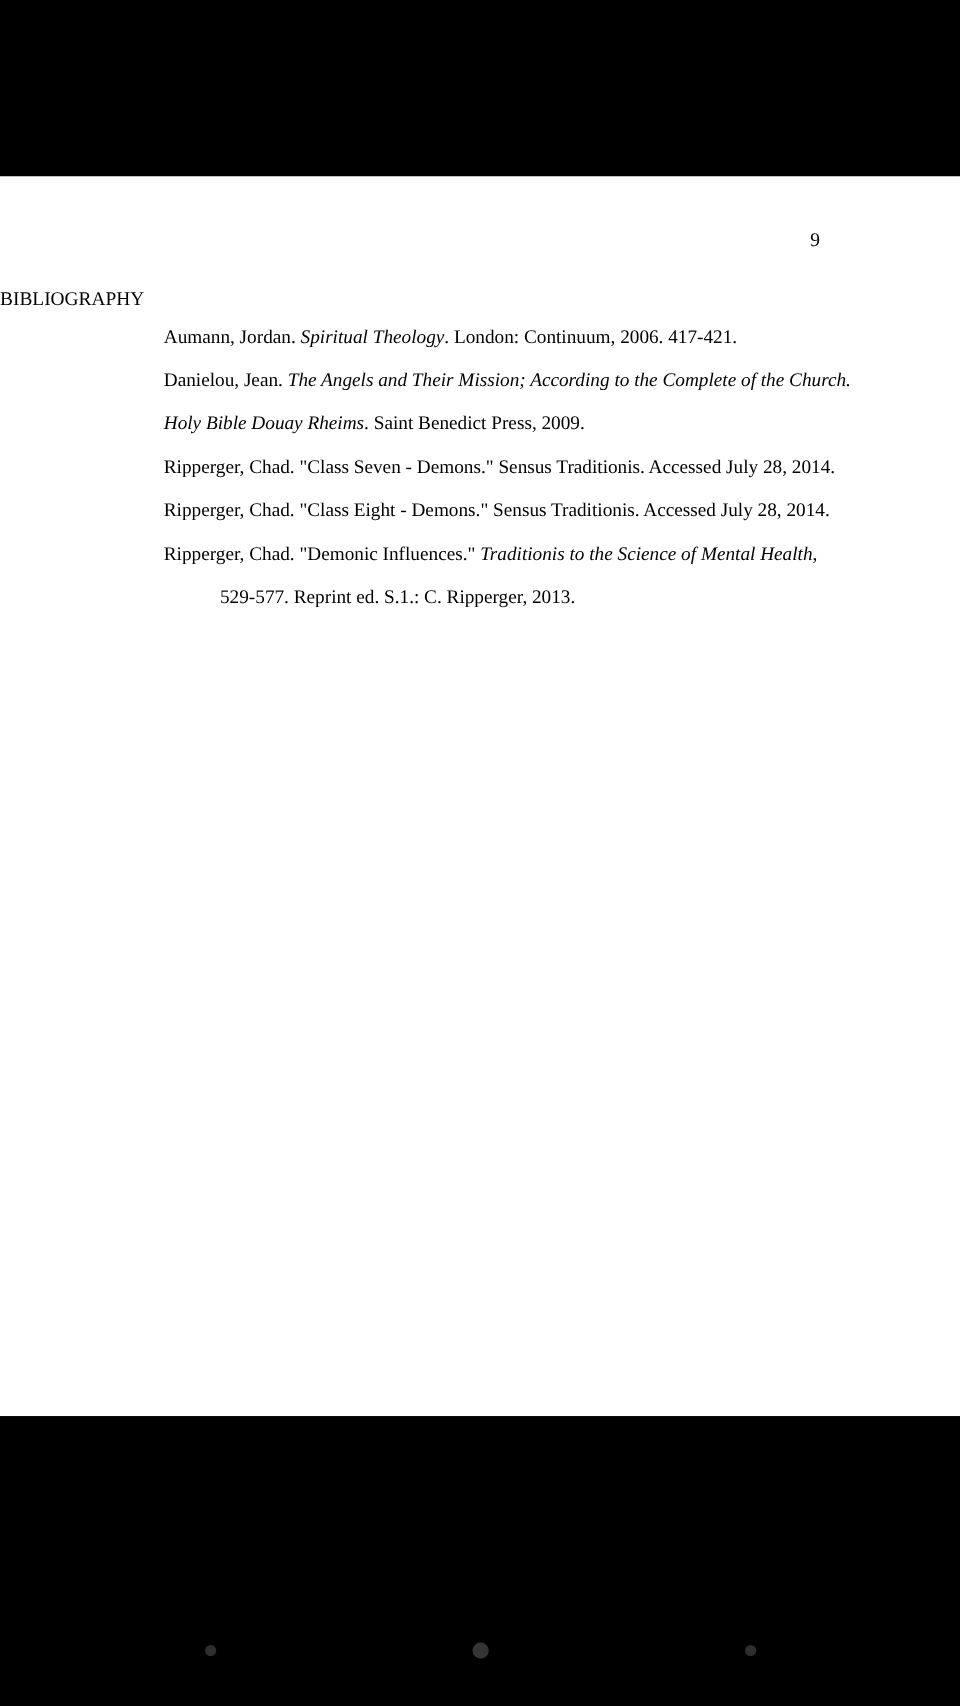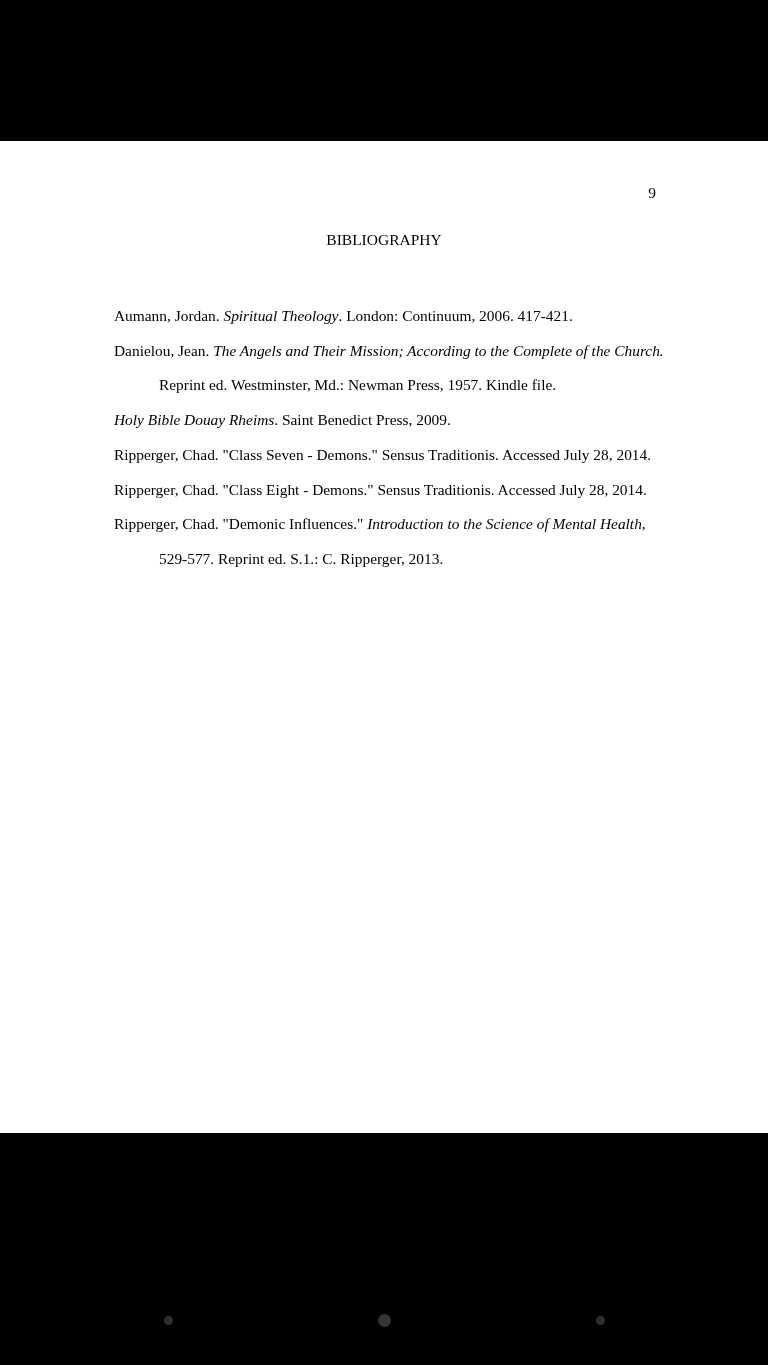--- a/index.html
+++ b/index.html
@@ -27,30 +27,29 @@
   .page-number {
     position: absolute;
     top: 42px; right: 112px;
     font-size: 15.5px;
     line-height: 20px;
   }
   .heading {
     position: absolute;
     top: 89px; left: 0;
     width: 100%;
-    text-align: center;
+    text-align: left;
     font-size: 15.5px;
     line-height: 20px;
   }
   .bib {
     position: absolute;
-    top: 112px; left: 114px;
+    top: 112px; left: 131px;
     width: 548px;
     font-size: 15.4px;
-    margin-top: 46px;
   }
   .bib-line {
     line-height: 34.7px;
     white-space: nowrap;
   }
   .bib-line.indent { padding-left: 45px; }
   .bib-line em { font-style: italic; }
   .footer {
     position: absolute;
     top: 1133px; left: 0;
@@ -103,33 +102,32 @@
 
   <div class="page">
     <div class="page-number">9</div>
     <div class="heading">BIBLIOGRAPHY</div>
     <div class="bib">
         <div>
           <div class="bib-line"><span>Aumann, Jordan. </span><em>Spiritual Theology</em><span>. London: Continuum, 2006. 417-421.</span></div>
         </div>
         <div>
           <div class="bib-line"><span>Danielou, Jean. </span><em>The Angels and Their Mission; According to the Complete of the Church.</em></div>
-          <div class="bib-line indent"><span>Reprint ed. Westminster, Md.: Newman Press, 1957. Kindle file.</span></div>
         </div>
         <div>
           <div class="bib-line"><em>Holy Bible Douay Rheims</em><span>. Saint Benedict Press, 2009.</span></div>
         </div>
         <div>
           <div class="bib-line"><span>Ripperger, Chad. "Class Seven - Demons." Sensus Traditionis. Accessed July 28, 2014.</span></div>
         </div>
         <div>
           <div class="bib-line"><span>Ripperger, Chad. "Class Eight - Demons." Sensus Traditionis. Accessed July 28, 2014.</span></div>
         </div>
         <div>
-          <div class="bib-line"><span>Ripperger, Chad. "Demonic Influences." </span><em>Introduction to the Science of Mental Health</em><span>,</span></div>
+          <div class="bib-line"><span>Ripperger, Chad. "Demonic Influences." </span><em>Traditionis to the Science of Mental Health</em><span>,</span></div>
           <div class="bib-line indent"><span>529-577. Reprint ed. S.1.: C. Ripperger, 2013.</span></div>
         </div>
         <div>
         </div>
       </div>
   </div>
 
   <div class="footer">
 
     <div class="nav-bar">

